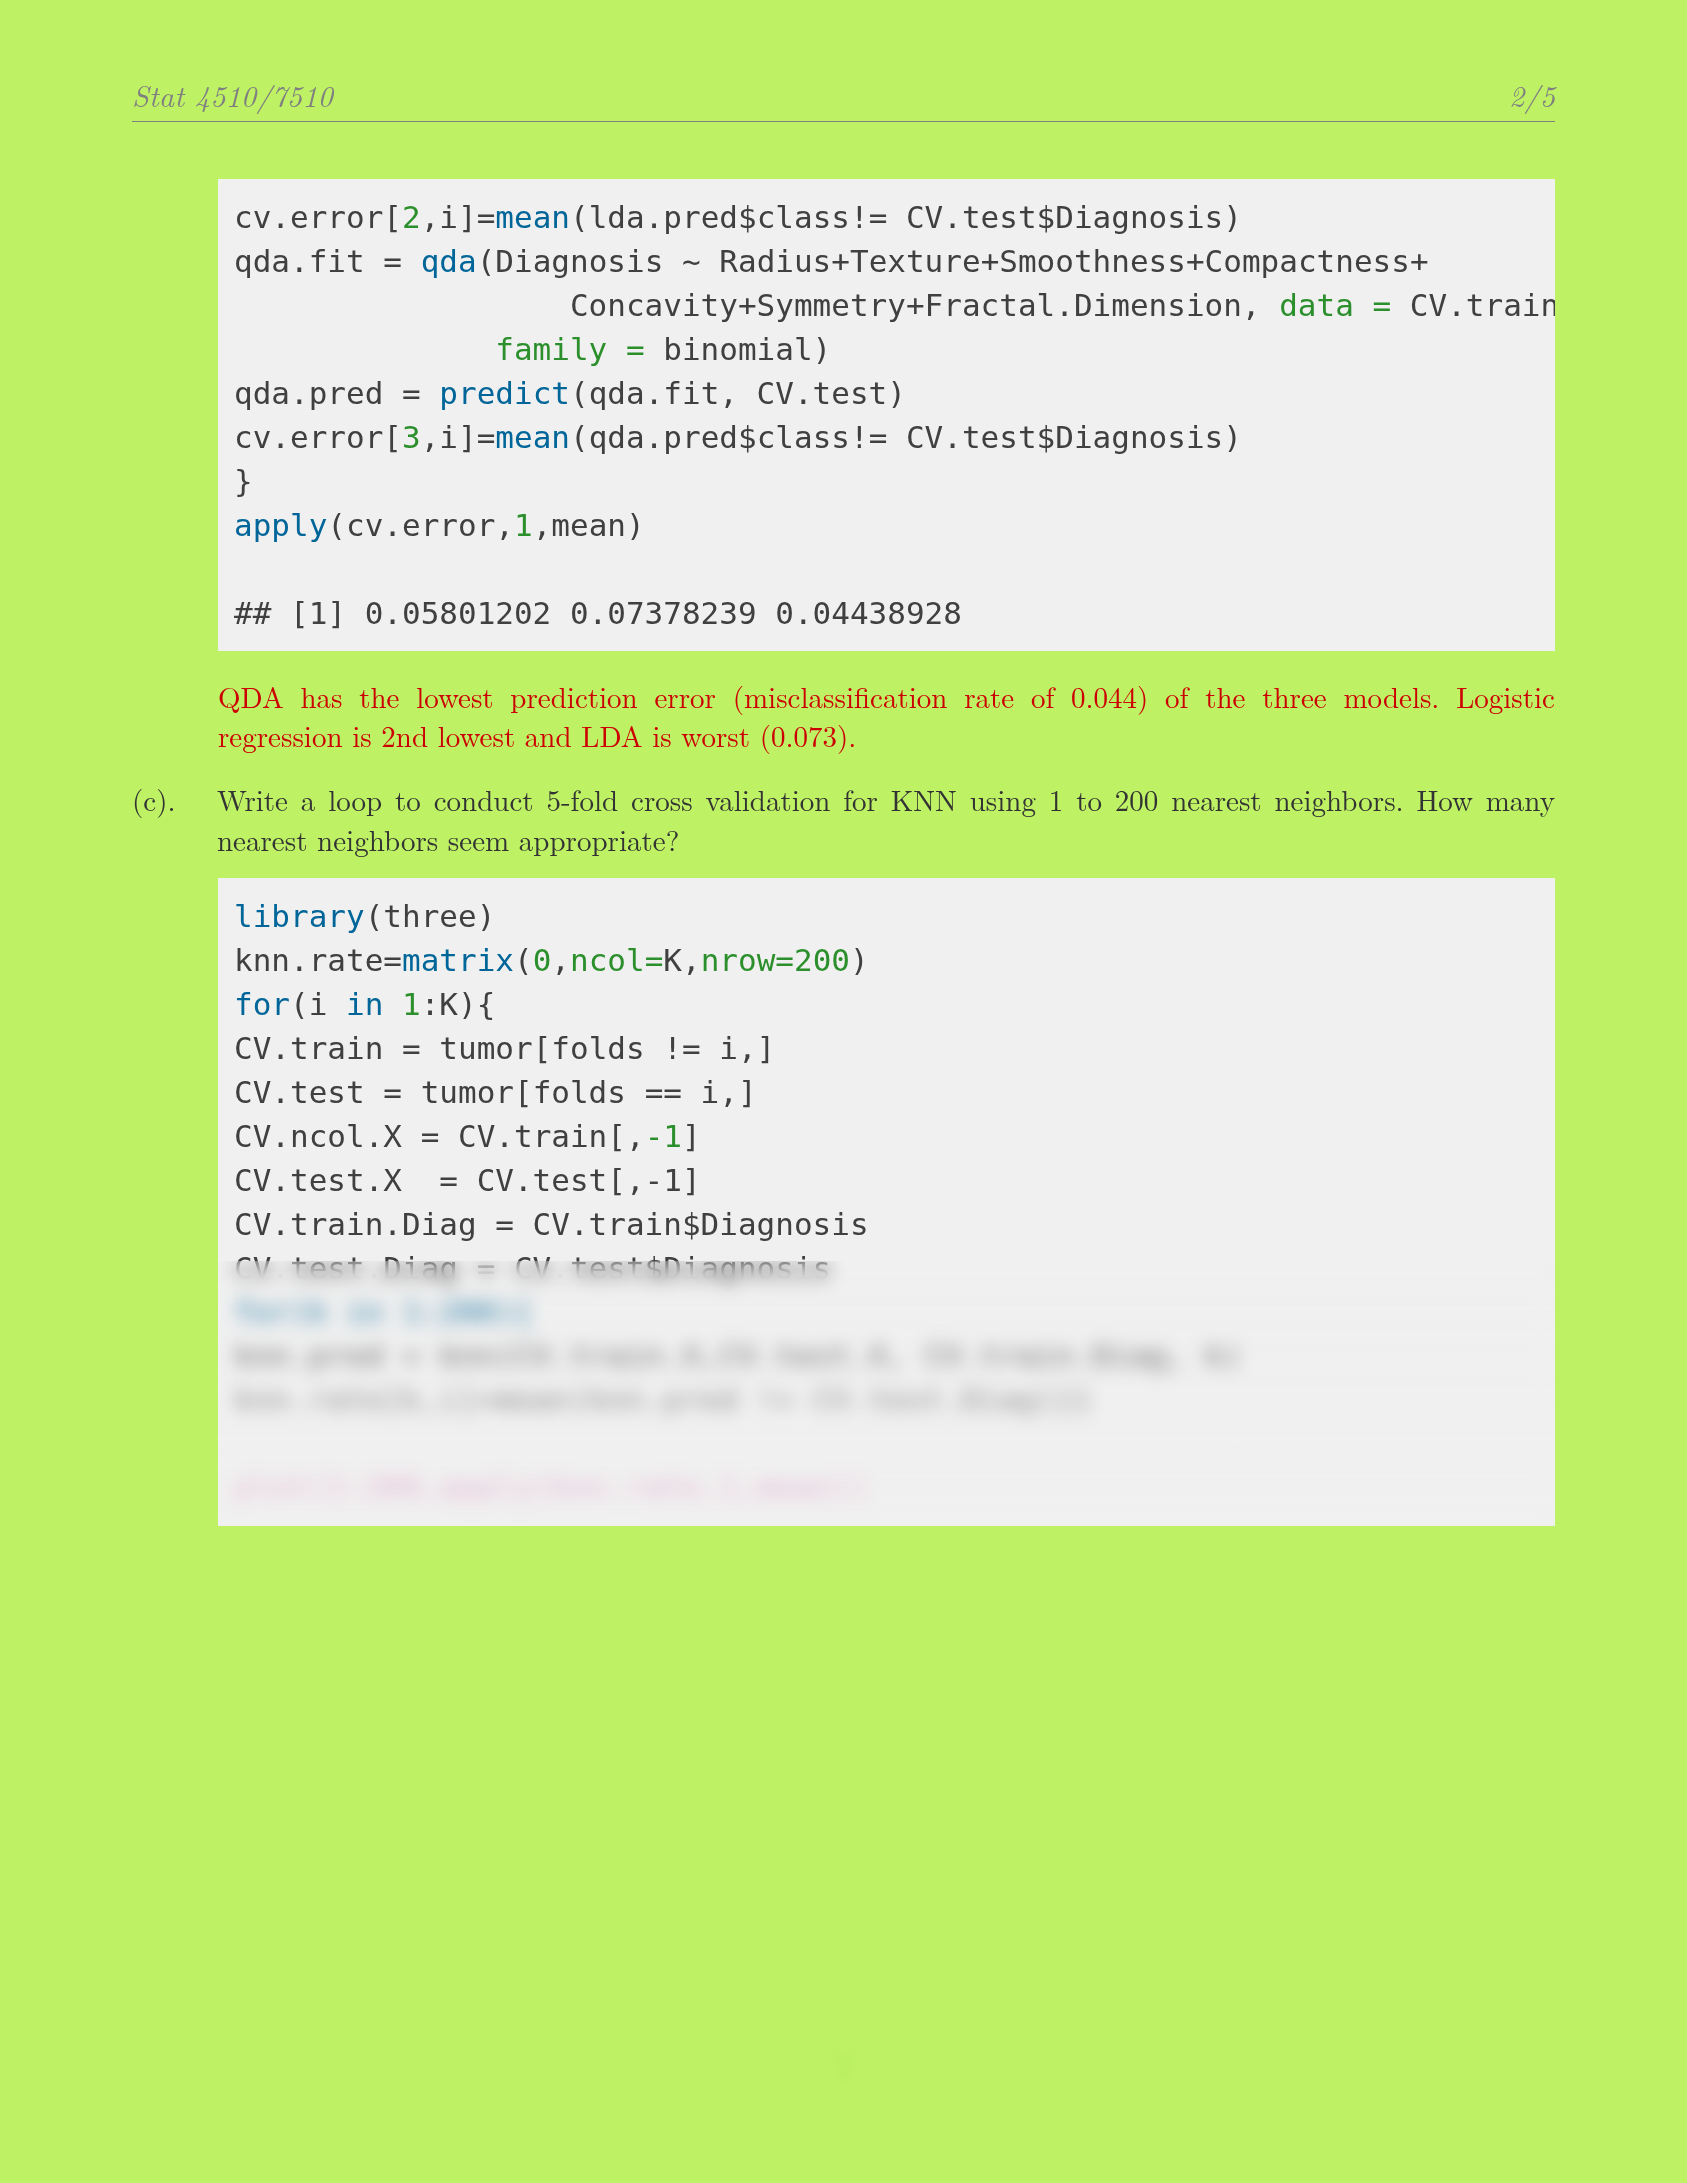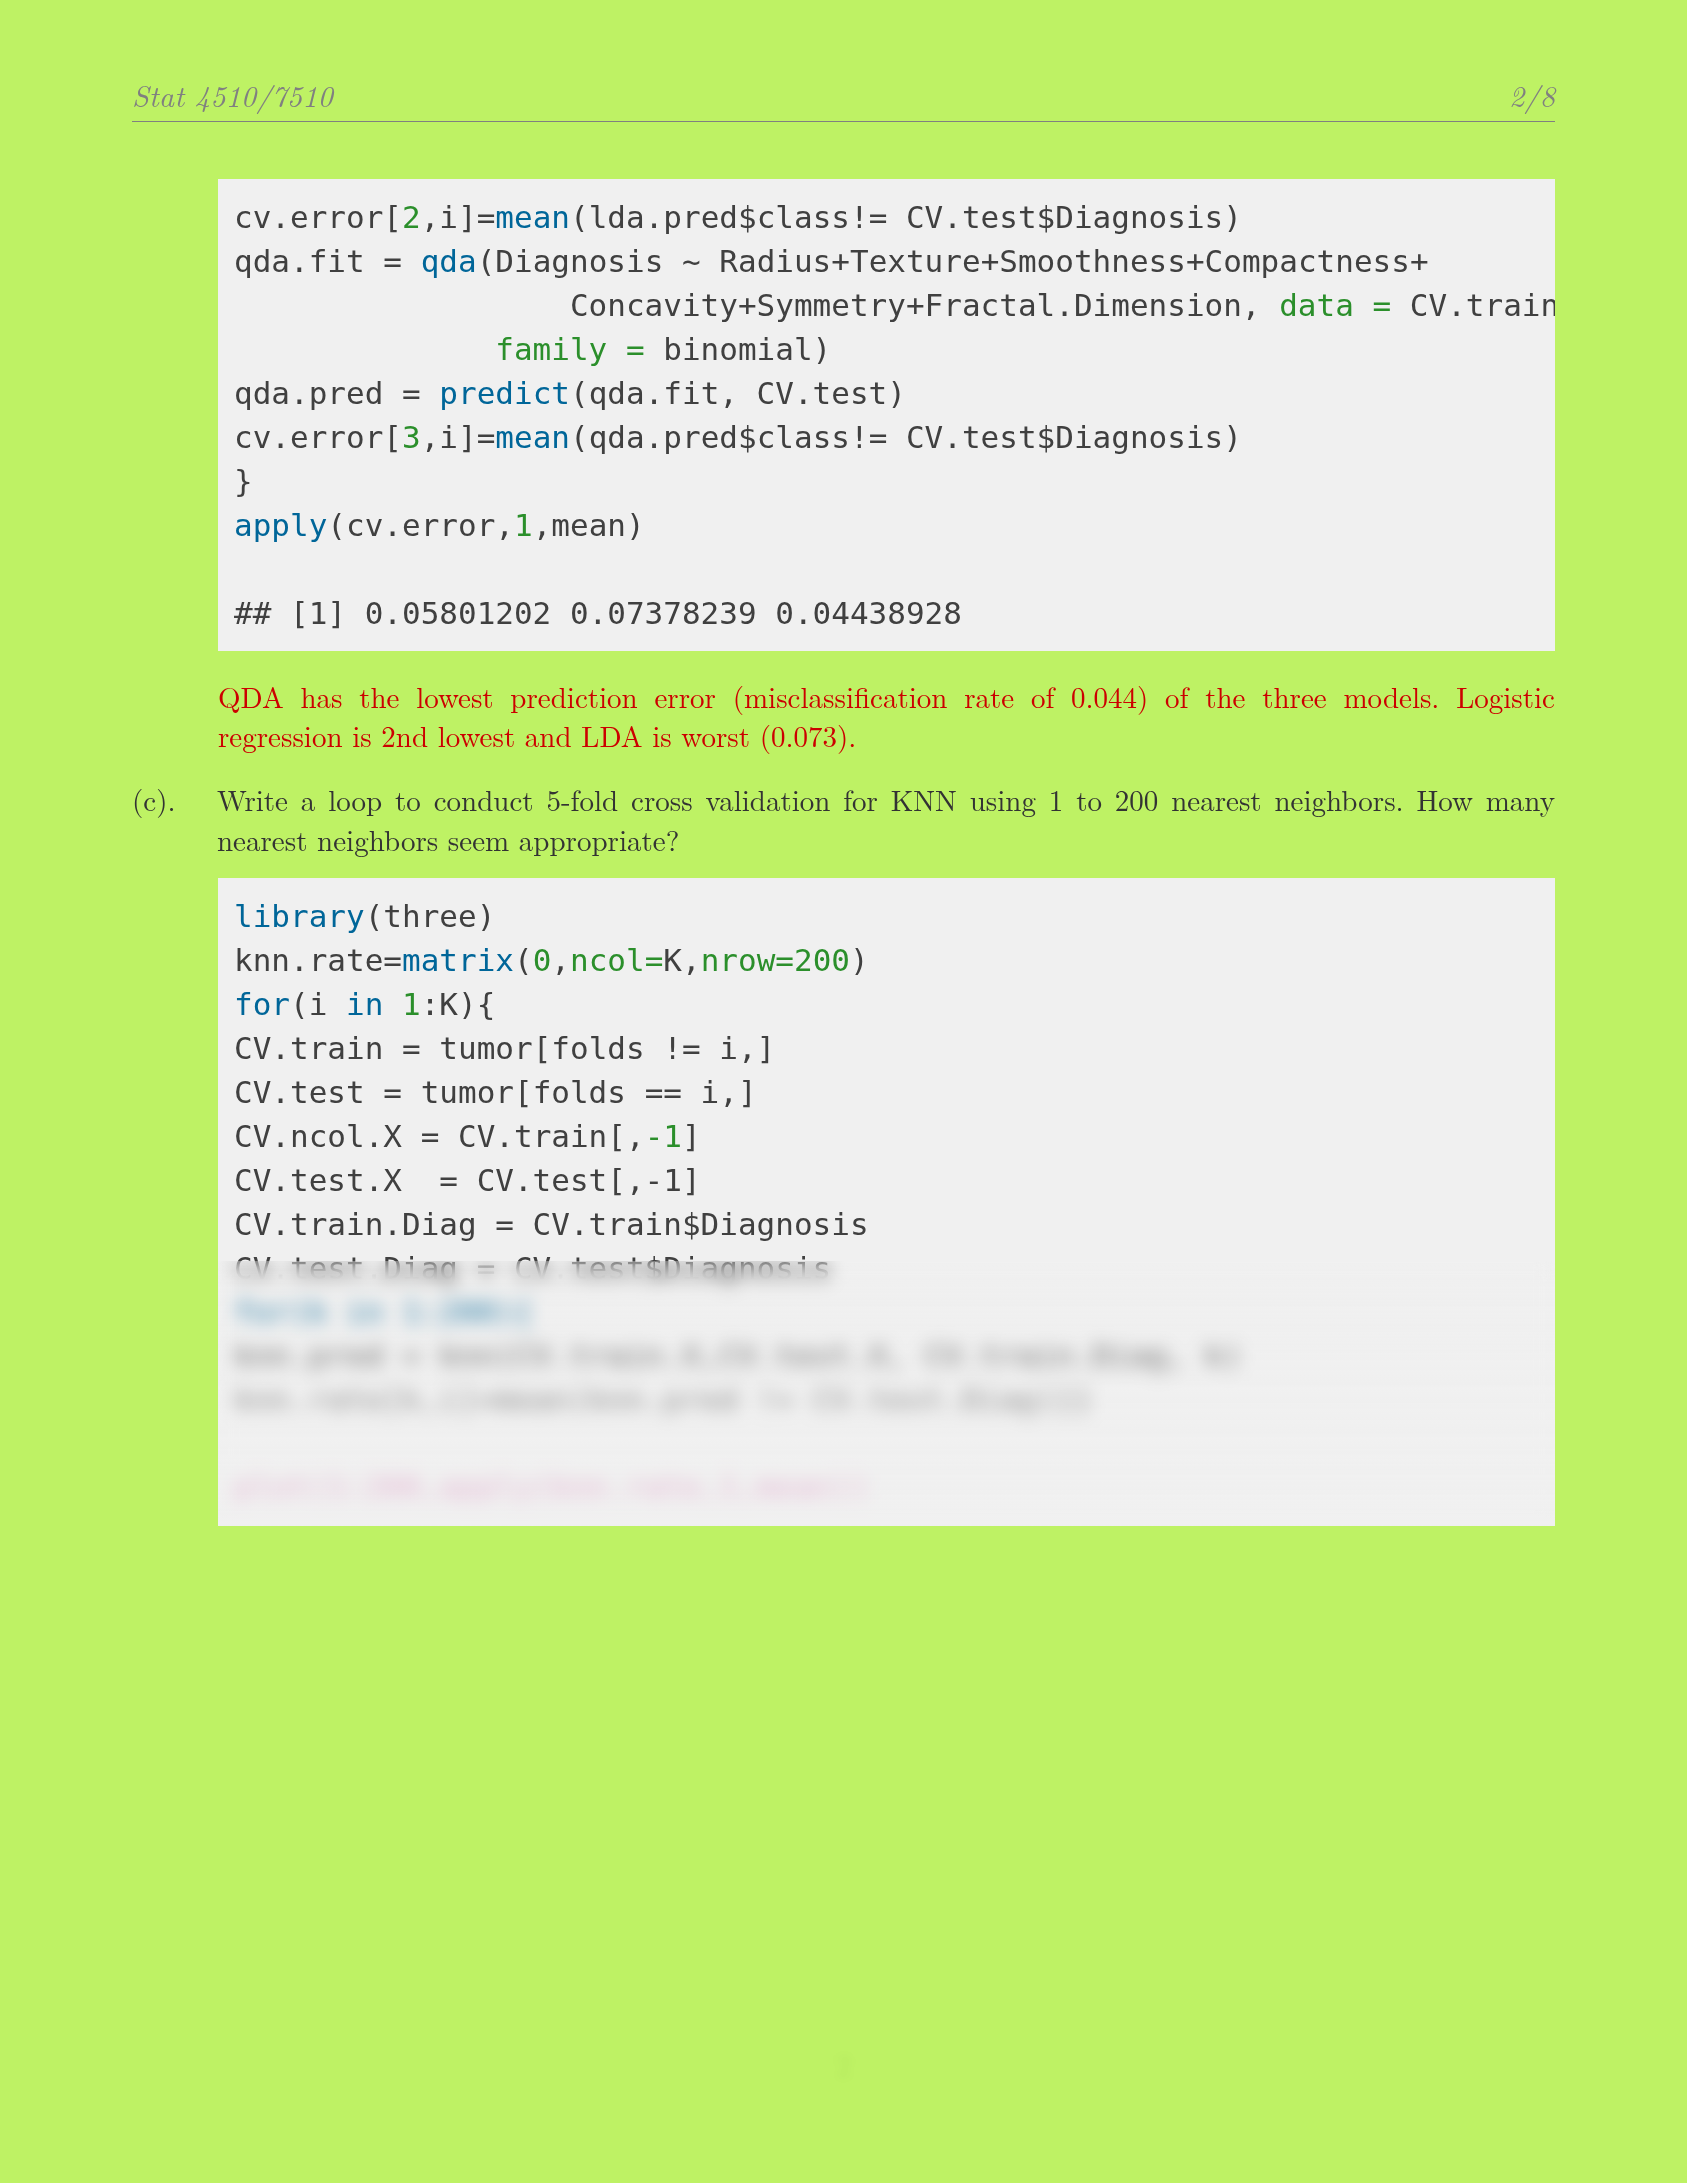--- a/index.html
+++ b/index.html
@@ -122,21 +122,21 @@
     filter: blur(4px);
   }
 </style>
 </head>
 <body>
 
 <div class="page">
 
   <div class="header">
     <span>Stat 4510/7510</span>
-    <span>2/8</span>
+    <span>2/5</span>
   </div>
 
   <div class="content">
 
     <div class="indent-block">
       <pre class="code"><span class="tok-txt">cv.error[</span><span class="tok-num">2</span><span class="tok-txt">,i]</span><span class="tok-txt">=</span><span class="tok-fn">mean</span><span class="tok-txt">(lda.pred</span><span class="tok-txt">$</span><span class="tok-txt">class</span><span class="tok-txt">!=</span><span class="tok-txt"> CV.test</span><span class="tok-txt">$</span><span class="tok-txt">Diagnosis)</span>
 <span class="tok-txt">qda.fit </span><span class="tok-txt">=</span><span class="tok-txt"> </span><span class="tok-fn">qda</span><span class="tok-txt">(Diagnosis </span><span class="tok-txt">~</span><span class="tok-txt"> Radius</span><span class="tok-txt">+</span><span class="tok-txt">Texture</span><span class="tok-txt">+</span><span class="tok-txt">Smoothness</span><span class="tok-txt">+</span><span class="tok-txt">Compactness</span><span class="tok-txt">+</span>
 <span class="tok-txt">                  </span><span class="tok-txt">Concavity</span><span class="tok-txt">+</span><span class="tok-txt">Symmetry</span><span class="tok-txt">+</span><span class="tok-txt">Fractal.Dimension, </span><span class="tok-arg">data =</span><span class="tok-txt"> CV.train,</span>
 <span class="tok-txt">              </span><span class="tok-arg">family =</span><span class="tok-txt"> binomial)</span>
 <span class="tok-txt">qda.pred </span><span class="tok-txt">=</span><span class="tok-txt"> </span><span class="tok-fn">predict</span><span class="tok-txt">(qda.fit, CV.test)</span>

